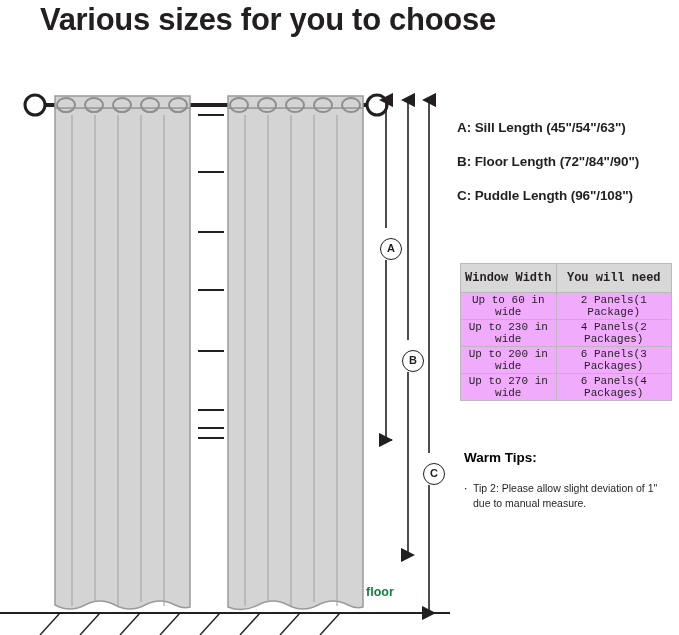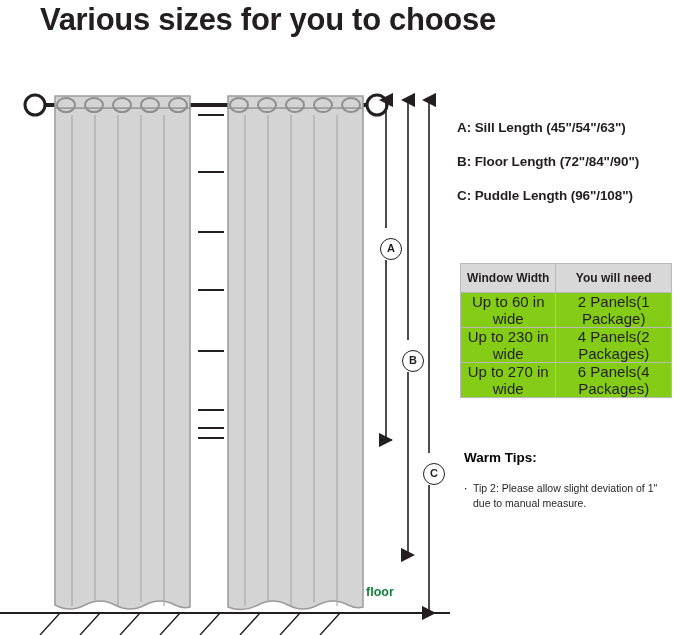--- a/index.html
+++ b/index.html
@@ -62,38 +62,39 @@
   .table-wrap {
     position: absolute;
     left: 460px;
     top: 263px;
     width: 212px;
   }
   table.size-table {
     border-collapse: collapse;
     width: 212px;
     font-size: 10.5px;
+    font-family: Liberation Mono, monospace;
   }
   table.size-table th,
   table.size-table td {
     border: 1px solid #b9b9b9;
     text-align: center;
     padding: 0;
     height: 26px;
     color: #231f20;
   }
   table.size-table th {
     background: #d8d8d8;
     font-size: 12px;
     font-weight: bold;
     height: 28px;
   }
   table.size-table td {
-    background: #84cc16;
-    font-size: 15px;
+    background: #f0abfc;
+    font-size: 11px;
   }
   table.size-table th:first-child { width: 96px; }
   table.size-table th:last-child  { width: 116px; }
 
   
   .tips {
     position: absolute;
     left: 464px;
     top: 450px;
     width: 210px;
@@ -268,20 +269,24 @@
       <tbody>
         <tr>
           <td>Up to 60 in wide</td>
           <td>2 Panels(1 Package)</td>
         </tr>
         <tr>
           <td>Up to 230 in wide</td>
           <td>4 Panels(2 Packages)</td>
         </tr>
         <tr>
+          <td>Up to 200 in wide</td>
+          <td>6 Panels(3 Packages)</td>
+        </tr>
+        <tr>
           <td>Up to 270 in wide</td>
           <td>6 Panels(4 Packages)</td>
         </tr>
       </tbody>
     </table>
   </div>
 
   <div class="tips">
     <div class="tips-title">Warm Tips:</div>
     <div class="tip-item">

